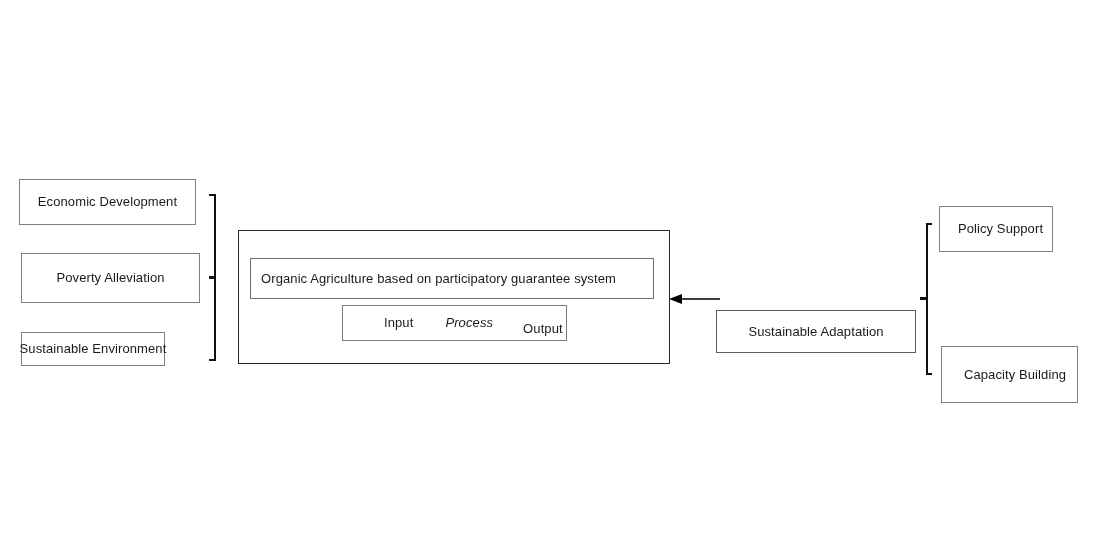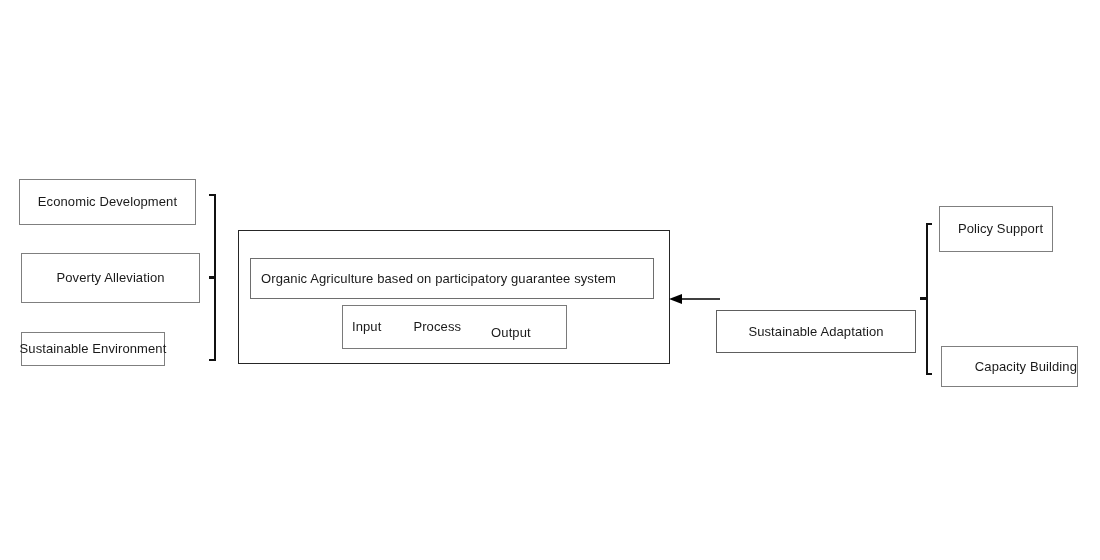--- a/index.html
+++ b/index.html
@@ -53,47 +53,48 @@
     display: block;
   }
   #box-organic-agriculture {
     left: 250px; top: 247px; width: 404px; height: 41px;
     justify-content: flex-start;
     padding-left: 10px;
     border: 1px solid #6e6e6e;
     margin-top: 11px;
   }
   #box-ipo {
-    left: 342px; top: 305px; width: 225px; height: 44px;
+    left: 342px; top: 305px; width: 225px; height: 36px;
     border: 1px solid #7a7a7a;
     justify-content: flex-start;
+    padding-left: 32px;
   }
   #box-ipo .ipo-cell {
     color: #1a1a1a;
     font-size: 13px;
   }
   #box-ipo .ipo-input   { margin-left: 9px; }
-  #box-ipo .ipo-process { margin-left: 32px; }
+  #box-ipo .ipo-process { margin-left: 32px; font-style: italic; }
   #box-ipo .ipo-output  { margin-left: 30px; margin-top: 12px; }
 
   
   #box-sustainable-adaptation {
     left: 716px; top: 275px; width: 200px; height: 43px;
     border: 1px solid #5e5e5e;
     margin-top: 35px;
   }
   
   #box-policy-support {
     left: 939px; top: 206px; width: 114px; height: 46px;
     justify-content: center;
     padding-left: 9px;
   }
   #box-capacity-building {
-    left: 941px; top: 346px; width: 137px; height: 41px;
-    justify-content: flex-end;
+    left: 941px; top: 346px; width: 137px; height: 57px;
+    justify-content: center;
     padding-left: 11px;
   }
 
   
   .bracket {
     position: absolute;
   }
   .bracket .spine {
     position: absolute;
     left: 0; top: 0;

